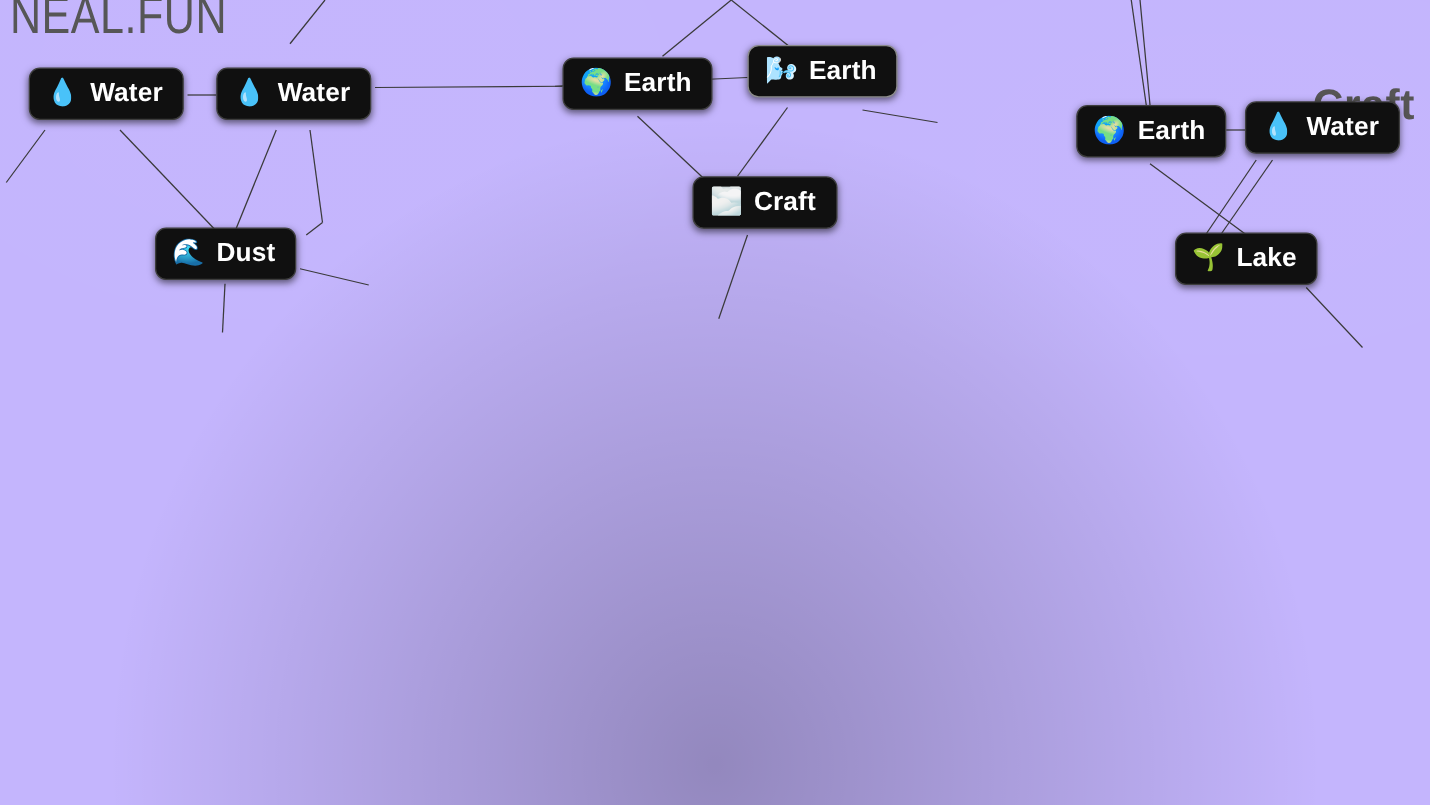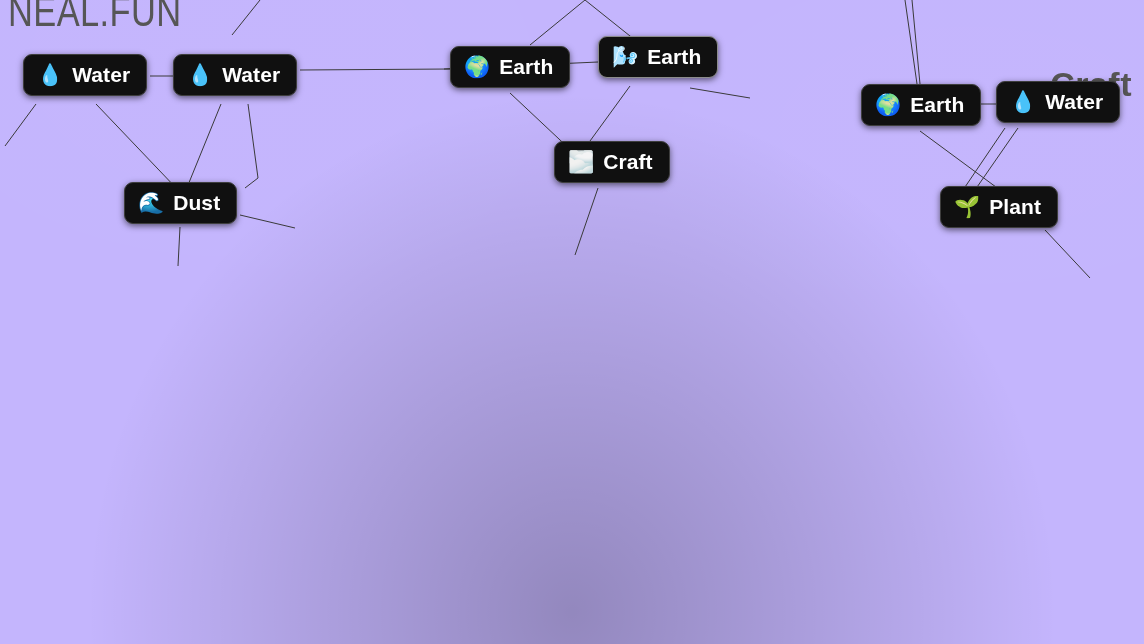--- a/index.html
+++ b/index.html
@@ -170,17 +170,17 @@
       <div class="node" style="left: 861px; top: 84px;">
         <span class="node-icon">🌍</span>
         <span class="node-label">Earth</span>
       </div>
       <div class="node" style="left: 996px; top: 81px;">
         <span class="node-icon">💧</span>
         <span class="node-label">Water</span>
       </div>
       <div class="node" style="left: 940px; top: 186px;">
         <span class="node-icon">🌱</span>
-        <span class="node-label">Plant</span>
+        <span class="node-label">Lake</span>
       </div>
     </div>
 
 </div>
 
 </body></html>

